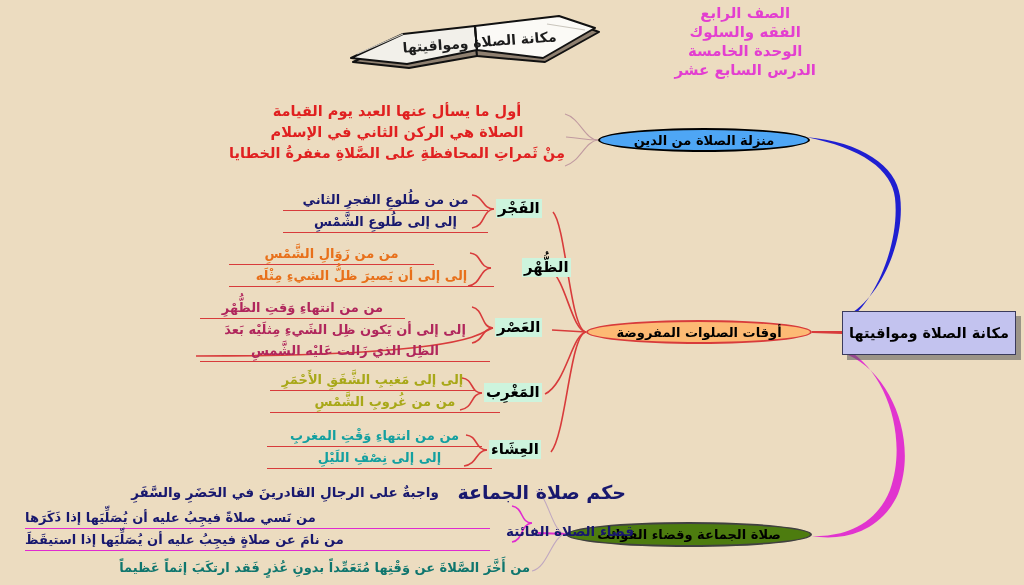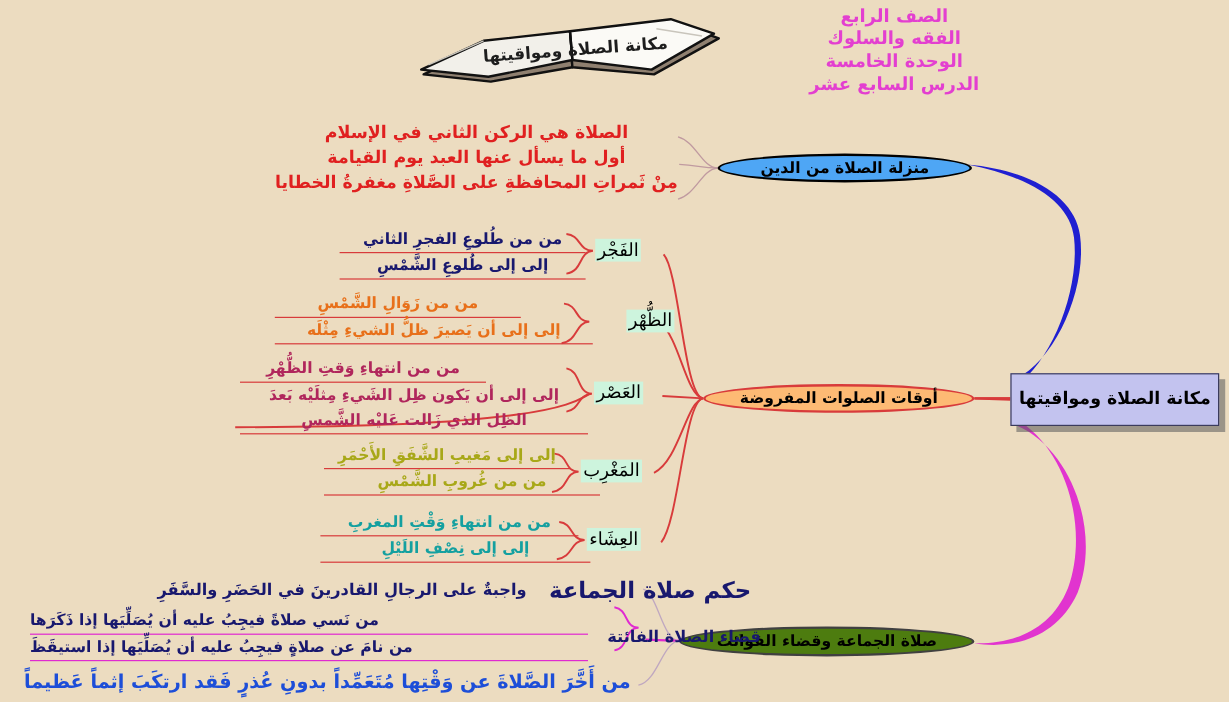--- a/index.html
+++ b/index.html
@@ -54,21 +54,21 @@
     background:#fdba74;border:2px solid #d83b3b;
   }
   #node-jamaah{
     left:566px;top:522px;width:246px;height:25px;
     background:#4d7c0f;border:2px solid #404040;
   }
 
   
   .prayer{
     position:absolute;background:#cdf4dd;color:#000;
-    font-size:15px;font-weight:400;direction:rtl;white-space:nowrap;
+    font-size:15px;font-weight:700;direction:rtl;white-space:nowrap;
     padding:0 2px;line-height:19px;
   }
   #p-fajr   {left:496px;top:199px;}
   #p-dhuhr  {left:522px;top:258px;}
   #p-asr    {left:495px;top:318px;}
   #p-maghrib{left:484px;top:383px;}
   #p-isha   {left:489px;top:440px;}
 
   
   .txt{position:absolute;direction:rtl;white-space:nowrap;font-weight:700;}
@@ -99,21 +99,21 @@
   #t-isha div{border-bottom:1.4px solid #d83b3b;}
   #t-isha div:nth-child(1){width:215px;margin-right:10px;}
   #t-isha div:nth-child(2){width:225px;}
 
   #t-jamaah-hukm{right:544px;top:482px;color:#18186e;font-size:13.5px;text-align:center;}
   #t-jamaah-hukm div{width:390px;}
 
   #t-qada{right:534px;top:507px;color:#18186e;font-size:13px;text-align:left;}
   #t-qada div{width:465px;border-bottom:1.4px solid #e02ad0;}
 
-  #t-akhkhar{right:494px;top:557px;color:#1d4ed8;font-size:16px;text-align:left;}
+  #t-akhkhar{right:494px;top:557px;color:#0f766e;font-size:13px;text-align:right;}
   #t-akhkhar div{width:510px;}
 </style>
 </head>
 <body>
 
 <div id="stage">
 
   <svg class="lines" viewBox="0 0 1024 585" preserveAspectRatio="none">
 
     <path d="M 846 316 C 880 300 906 240 900 196 C 896 166 862 142 806 137
@@ -189,22 +189,22 @@
   <div id="book-title">مكانة الصلاة ومواقيتها</div>
 
   <div id="central-node">
     <span>مكانة الصلاة ومواقيتها</span>
   </div>
 
   <div class="ellipse" id="node-manzilah">
     <span>منزلة الصلاة من الدين</span>
   </div>
   <div class="txt" id="t-manzilah">
+    <div>أول ما يسأل عنها العبد يوم القيامة</div>
     <div>الصلاة هي الركن الثاني في الإسلام</div>
-    <div>أول ما يسأل عنها العبد يوم القيامة</div>
     <div>مِنْ ثَمراتِ المحافظةِ على الصَّلاةِ مغفرةُ الخطايا</div>
   </div>
 
   <div class="ellipse" id="node-awqat">
     <span>أوقات الصلوات المفروضة</span>
   </div>
 
   <div class="prayer" id="p-fajr">
     <span>الفَجْر</span>
   </div>

